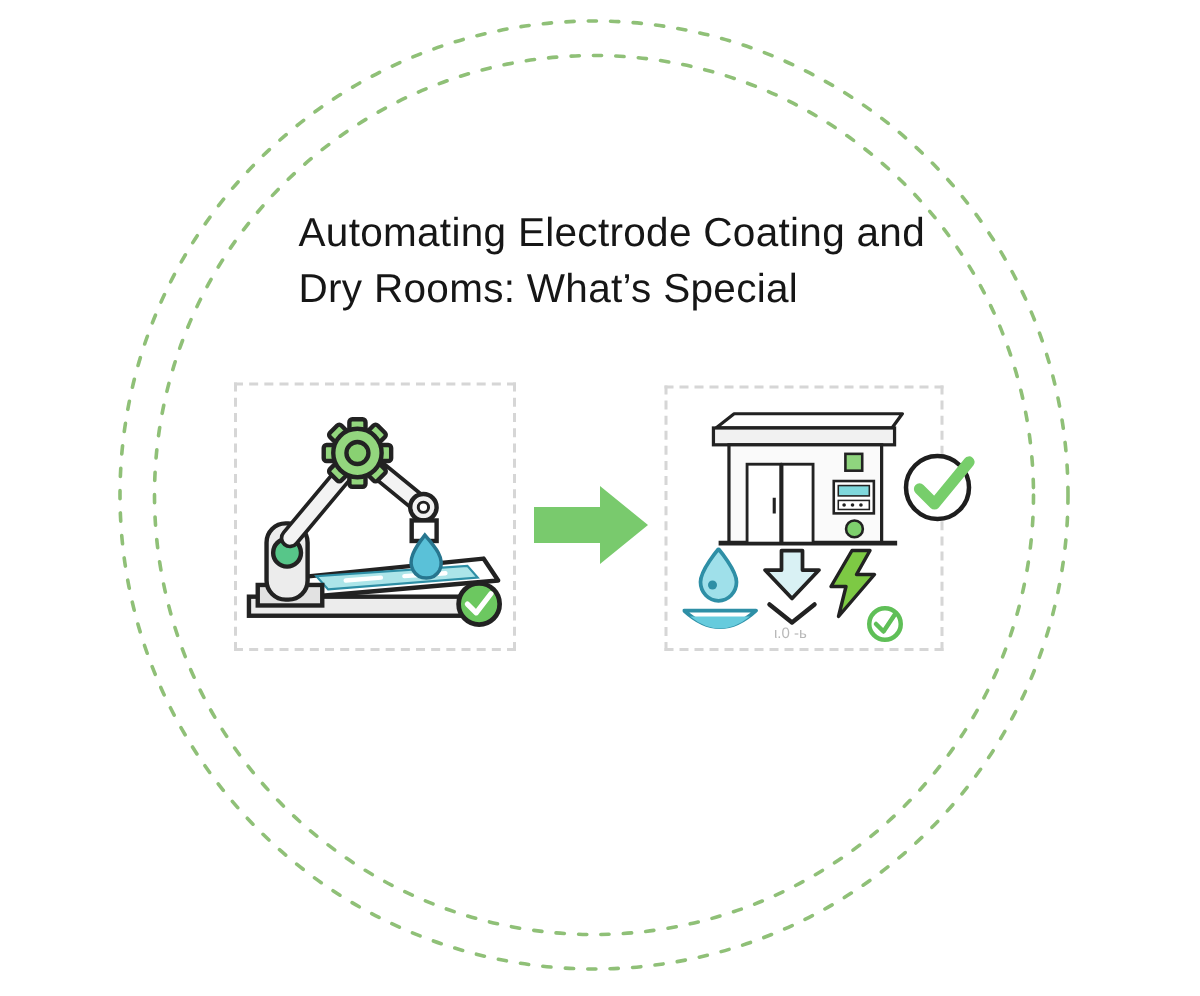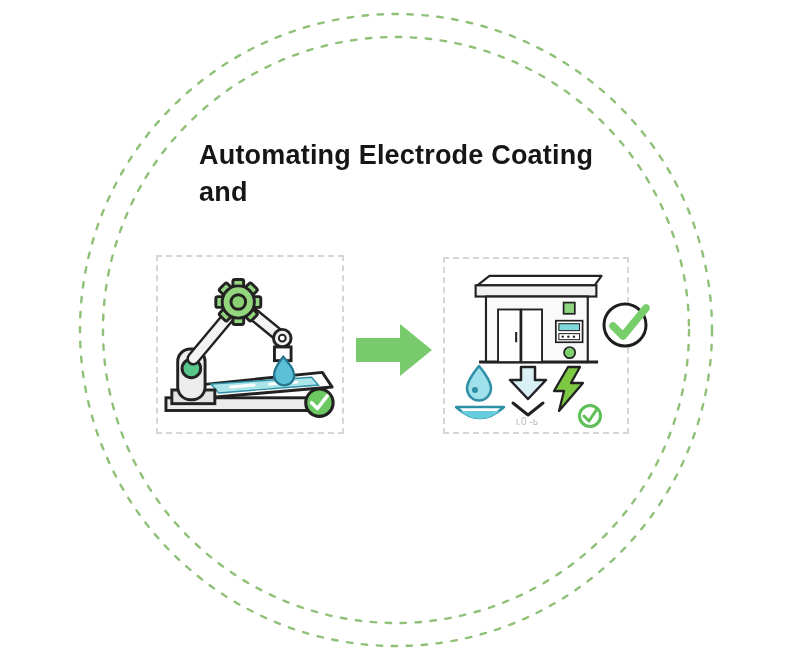--- a/index.html
+++ b/index.html
@@ -7,21 +7,21 @@
   body { position: relative; font-family: "Liberation Sans", "DejaVu Sans", sans-serif; }
 
   .abs { position: absolute; }
 
   
   #bg-circles { left: 0; top: 0; width: 800px; height: 664px; }
 
   
   .slide-title {
     left: 199px; top: 137px; width: 420px;
-    font-size: 27px; font-weight: bold; color: #161616;
+    font-size: 27px; font-weight: normal; color: #161616;
     line-height: 37px; letter-spacing: 0.2px;
   }
 
   
   .card {
     border: 2px dashed #d6d6d6;
     background: #ffffff;
   }
   #left-card  { left: 156px; top: 255px; width: 188px; height: 179px; }
   #right-card { left: 443px; top: 257px; width: 186px; height: 177px; }
@@ -135,20 +135,21 @@
   </defs>
 </svg>
 
 <svg id="bg-circles" class="abs" viewBox="0 0 800 664">
   <circle cx="396" cy="330" r="316" fill="none" stroke="#8fc077" stroke-width="2.4" stroke-dasharray="5.5 9.5" stroke-linecap="round"></circle>
   <circle cx="396" cy="330" r="293" fill="none" stroke="#8fc077" stroke-width="2.4" stroke-dasharray="5.5 9.5" stroke-linecap="round"></circle>
 </svg>
 
 <div class="abs slide-title">
   <div>Automating Electrode Coating and</div>
+  <div>Dry Rooms: What’s Special</div>
 </div>
 
 <div id="left-card" class="abs card">
   <svg class="main-ill" width="182" height="173" viewBox="0 0 186 177">
     <use href="#sym-robot"></use>
   </svg>
 </div>
 
 <svg id="process-arrow" class="abs" width="78" height="60" viewBox="0 0 78 60">
   <path d="M0 18 L44 18 L44 4 L76 30 L44 56 L44 42 L0 42 Z" fill="#79ca6d"></path>

